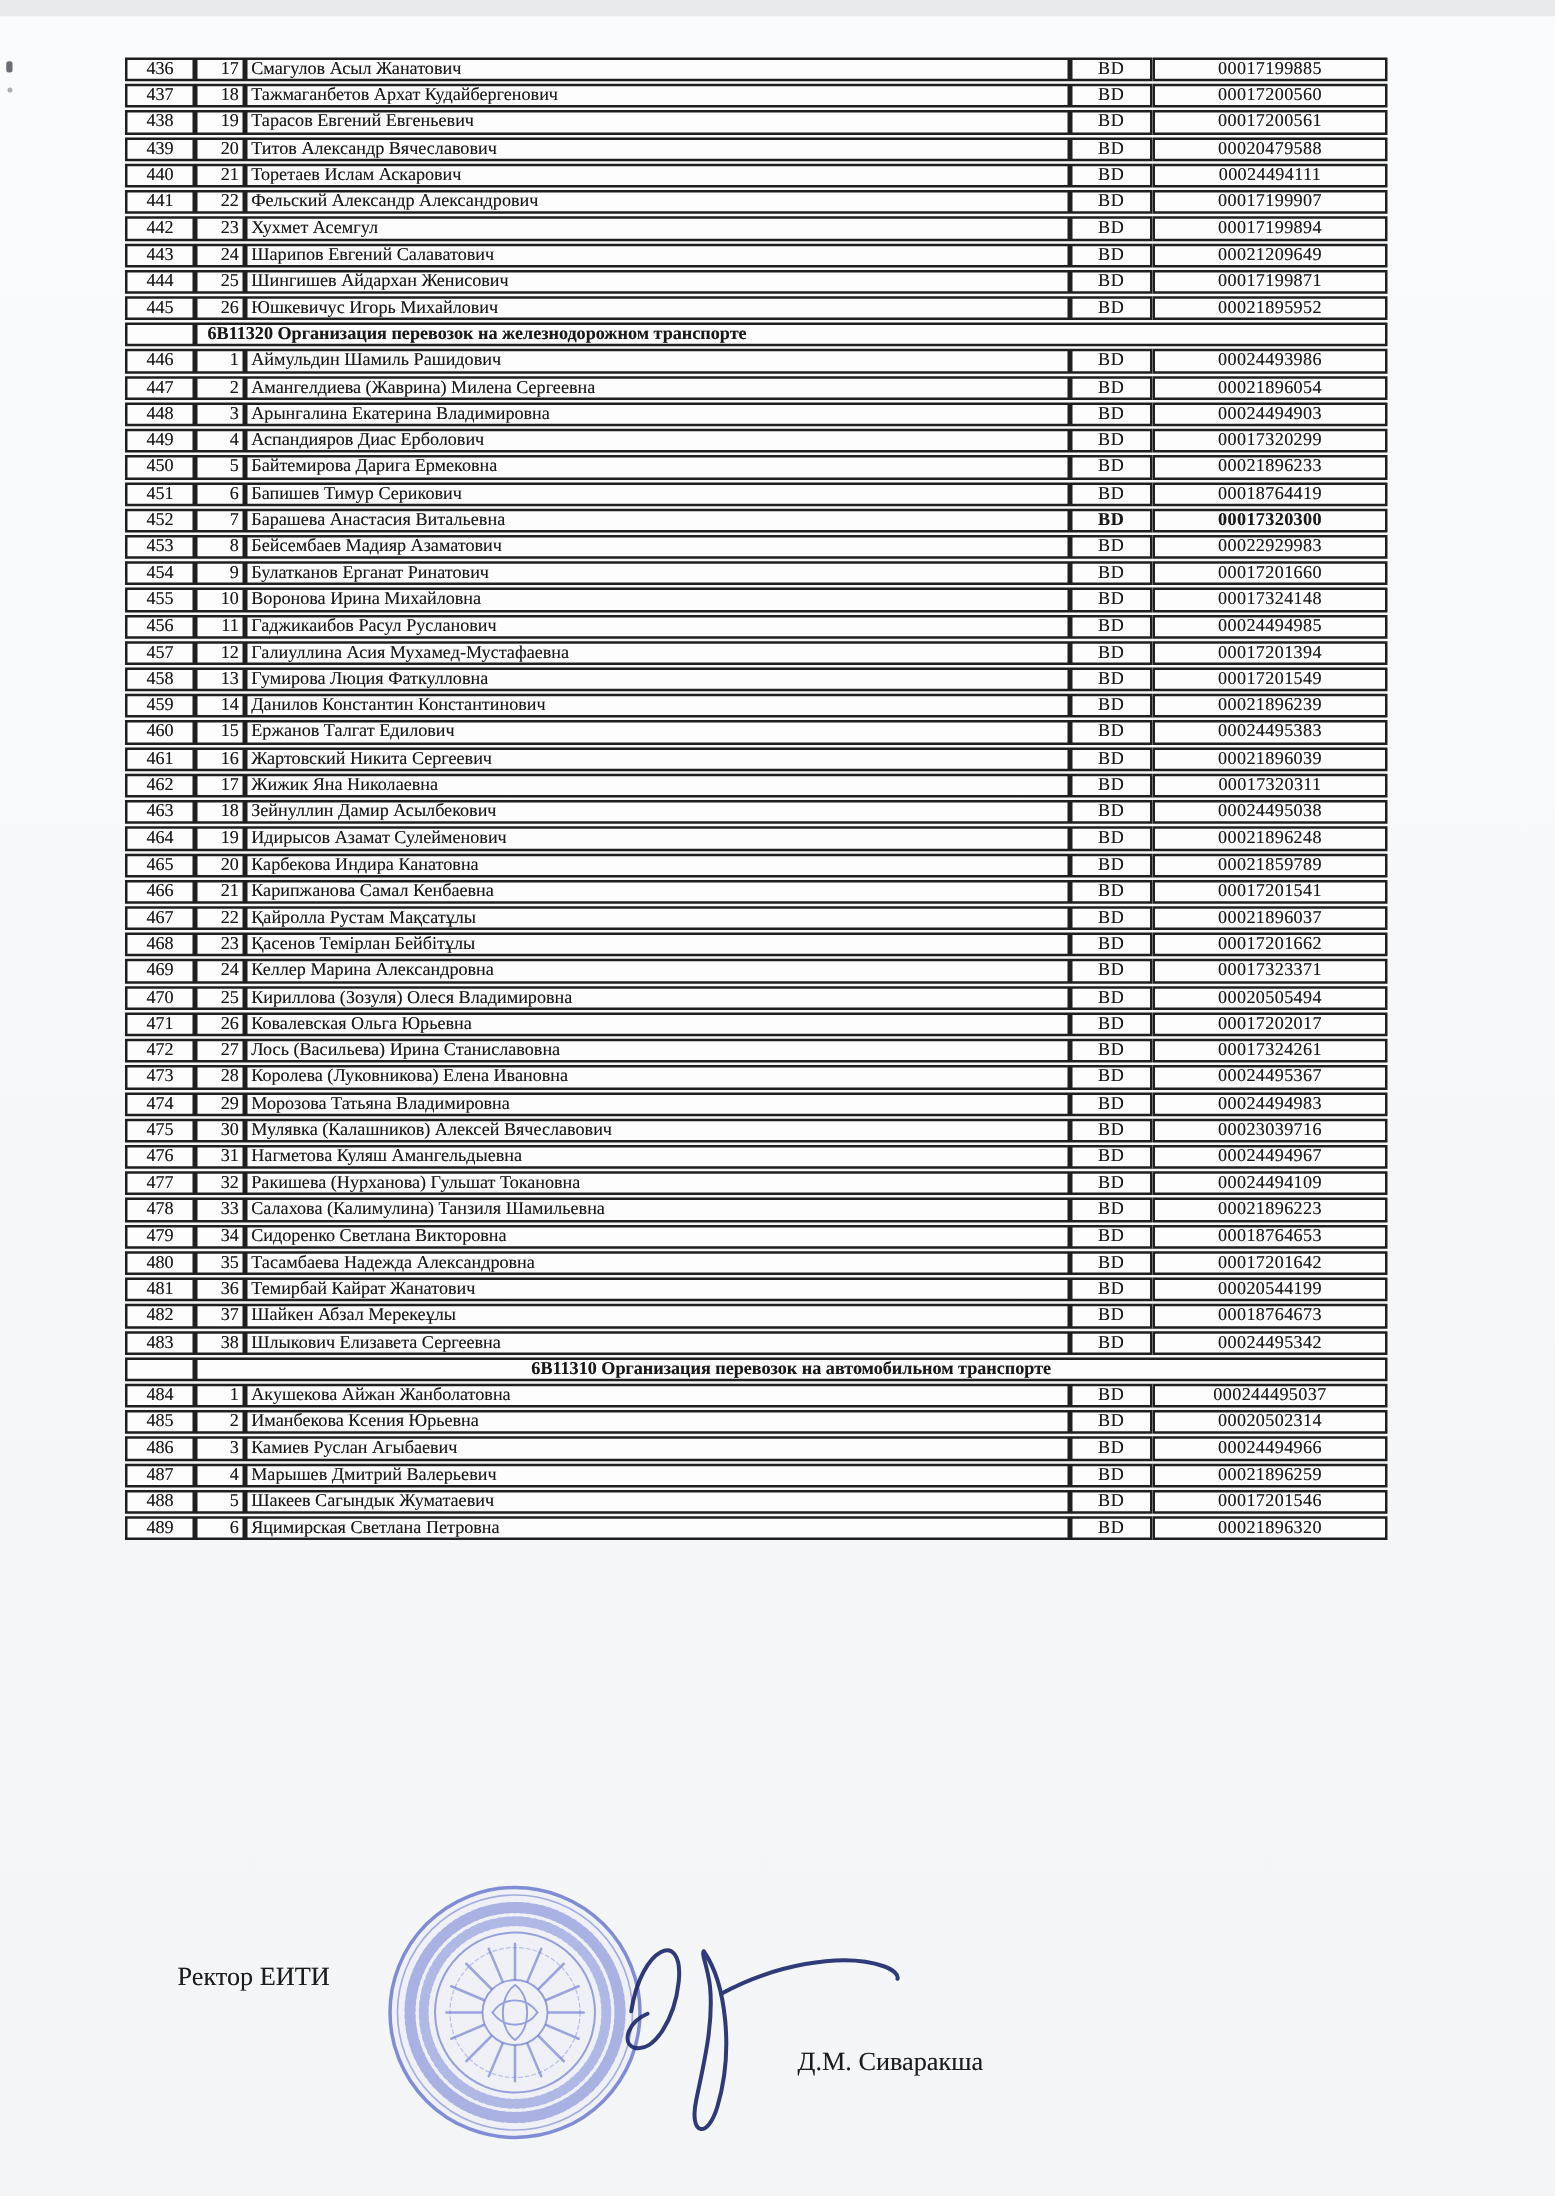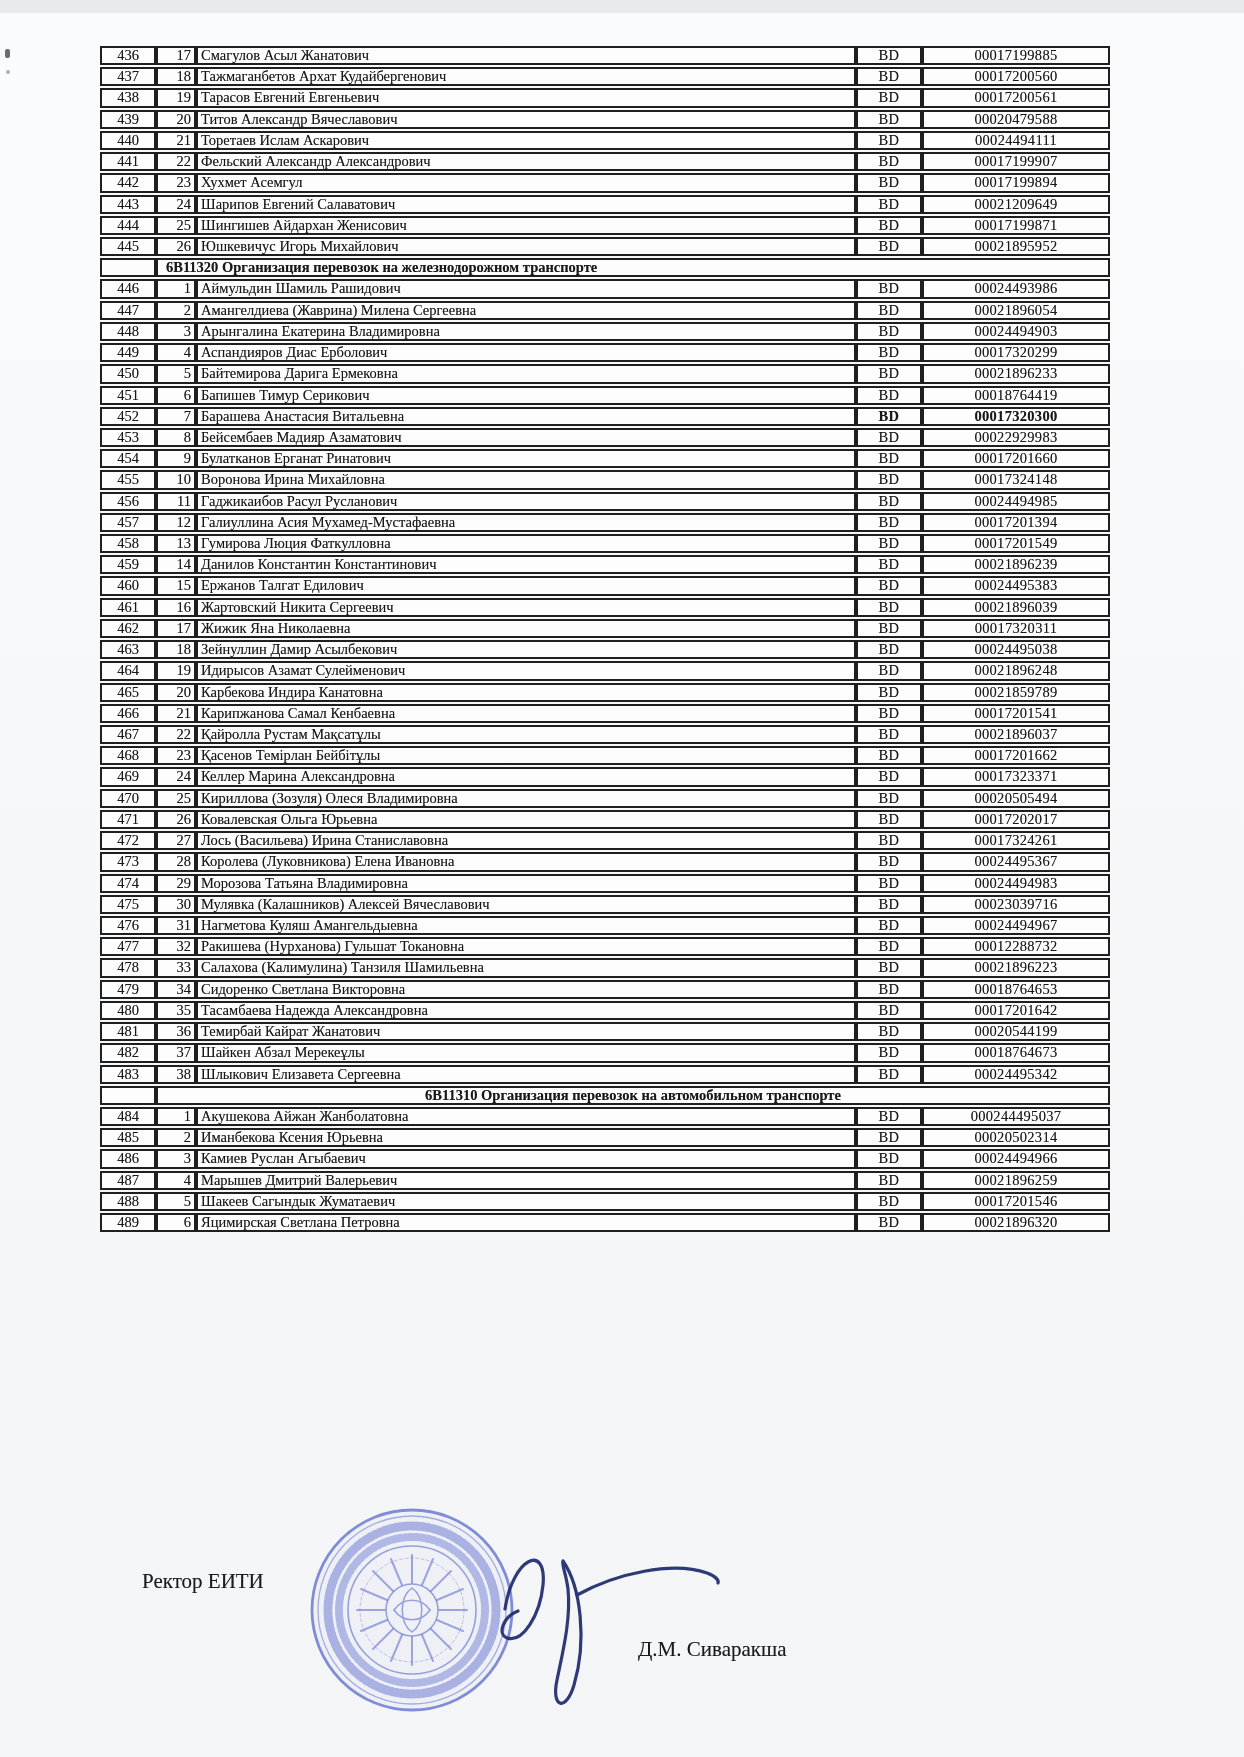--- a/index.html
+++ b/index.html
@@ -370,21 +370,21 @@
           <td class="c-seq">31</td>
           <td class="c-name">Нагметова Куляш Амангельдыевна</td>
           <td class="c-code">BD</td>
           <td class="c-id">00024494967</td>
         </tr>
         <tr>
           <td class="c-no">477</td>
           <td class="c-seq">32</td>
           <td class="c-name">Ракишева (Нурханова) Гульшат Токановна</td>
           <td class="c-code">BD</td>
-          <td class="c-id">00012288732</td>
+          <td class="c-id">00024494109</td>
         </tr>
         <tr>
           <td class="c-no">478</td>
           <td class="c-seq">33</td>
           <td class="c-name">Салахова (Калимулина) Танзиля Шамильевна</td>
           <td class="c-code">BD</td>
           <td class="c-id">00021896223</td>
         </tr>
         <tr>
           <td class="c-no">479</td>

